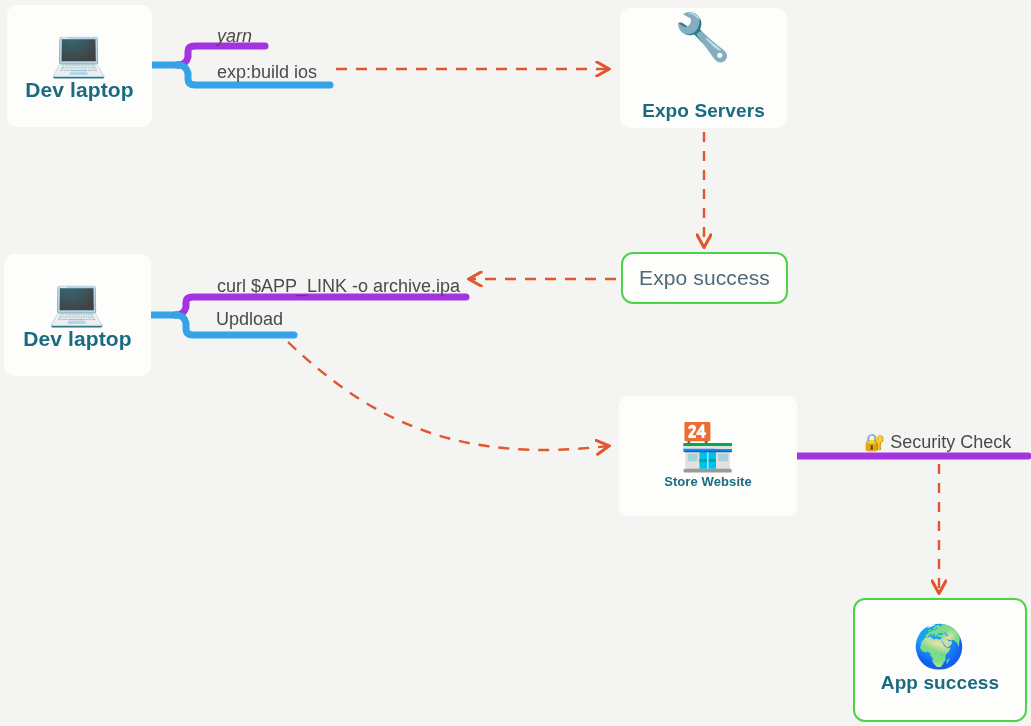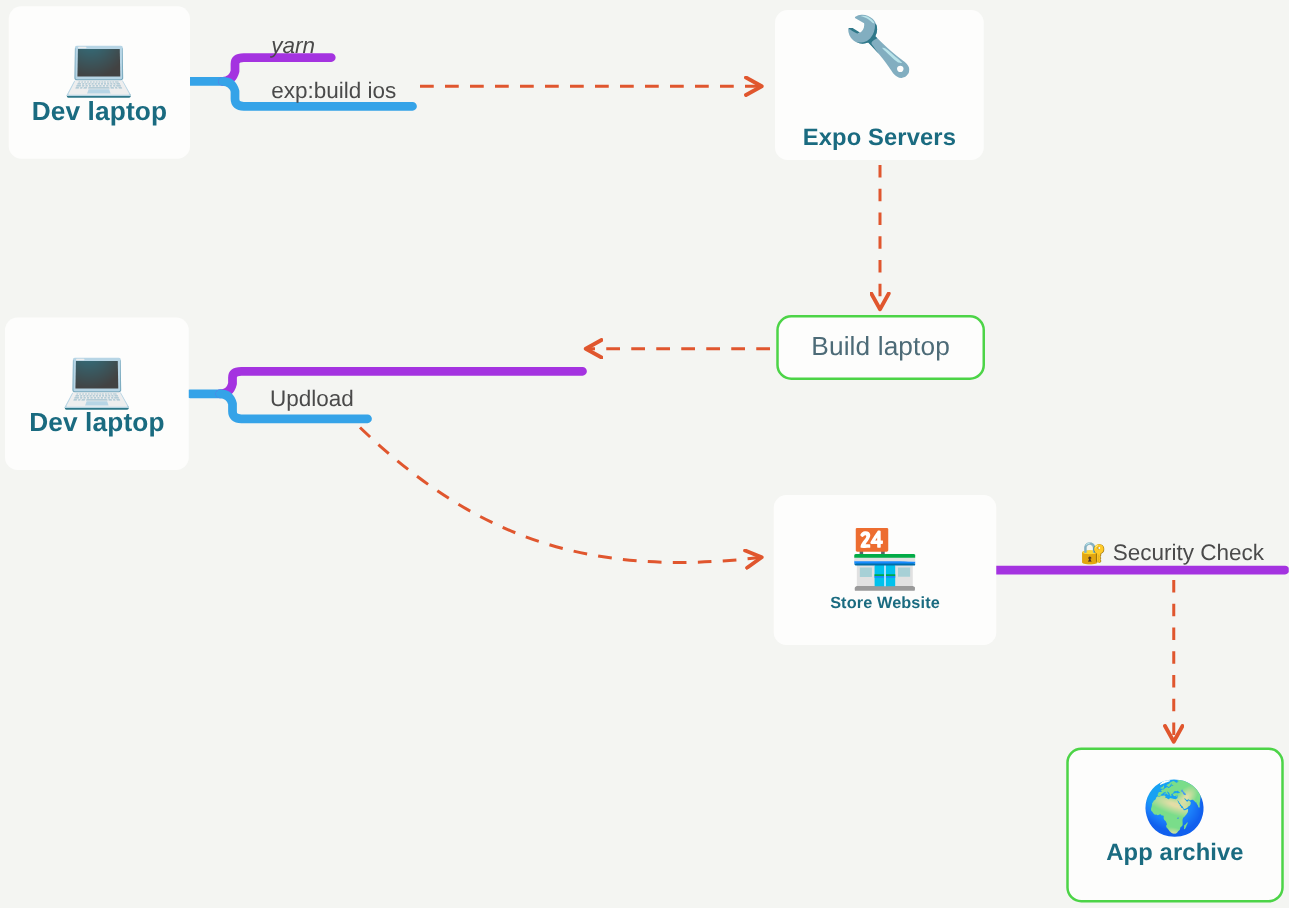--- a/index.html
+++ b/index.html
@@ -129,42 +129,43 @@
     <span class="node-icon">💻</span>
     <span class="node-label">Dev laptop</span>
   </div>
 
   <div class="node node-wrench" style="left:620px; top:8px; width:167px; height:120px;">
     <span class="node-icon">🔧</span>
     <span class="node-label">Expo Servers</span>
   </div>
 
   <div class="node node-outline plain" style="left:621px; top:252px; width:167px; height:52px;">
-    <span class="node-label">Build laptop</span>
+    <span class="node-label">Expo success</span>
   </div>
 
   <div class="node node-laptop" style="left:4px; top:254px; width:147px; height:122px;">
     <span class="node-icon">💻</span>
     <span class="node-label">Dev laptop</span>
   </div>
 
   <div class="node node-store" style="left:619px; top:396px; width:178px; height:120px;">
     <span class="node-icon">🏪</span>
     <span class="node-label">Store Website</span>
   </div>
 
   <div class="node node-outline node-globe" style="left:853px; top:598px; width:174px; height:124px;">
     <span class="node-icon">🌍</span>
-    <span class="node-label">App archive</span>
+    <span class="node-label">App success</span>
   </div>
 
   <div class="edge-label" style="left:217px; top:27px;font-style:italic;">yarn</div>
 
   <div class="edge-label" style="left:217px; top:63px;">exp:build ios</div>
 
+  <div class="edge-label" style="left:217px; top:277px;">curl $APP_LINK -o archive.ipa</div>
 
   <div class="edge-label" style="left:216px; top:310px;">Updload</div>
 
   <div class="edge-label" style="left:864px; top:433px;">
     <span class="lock-emoji">🔐</span>
     <span>Security Check</span>
   </div>
 
 </div>
 

